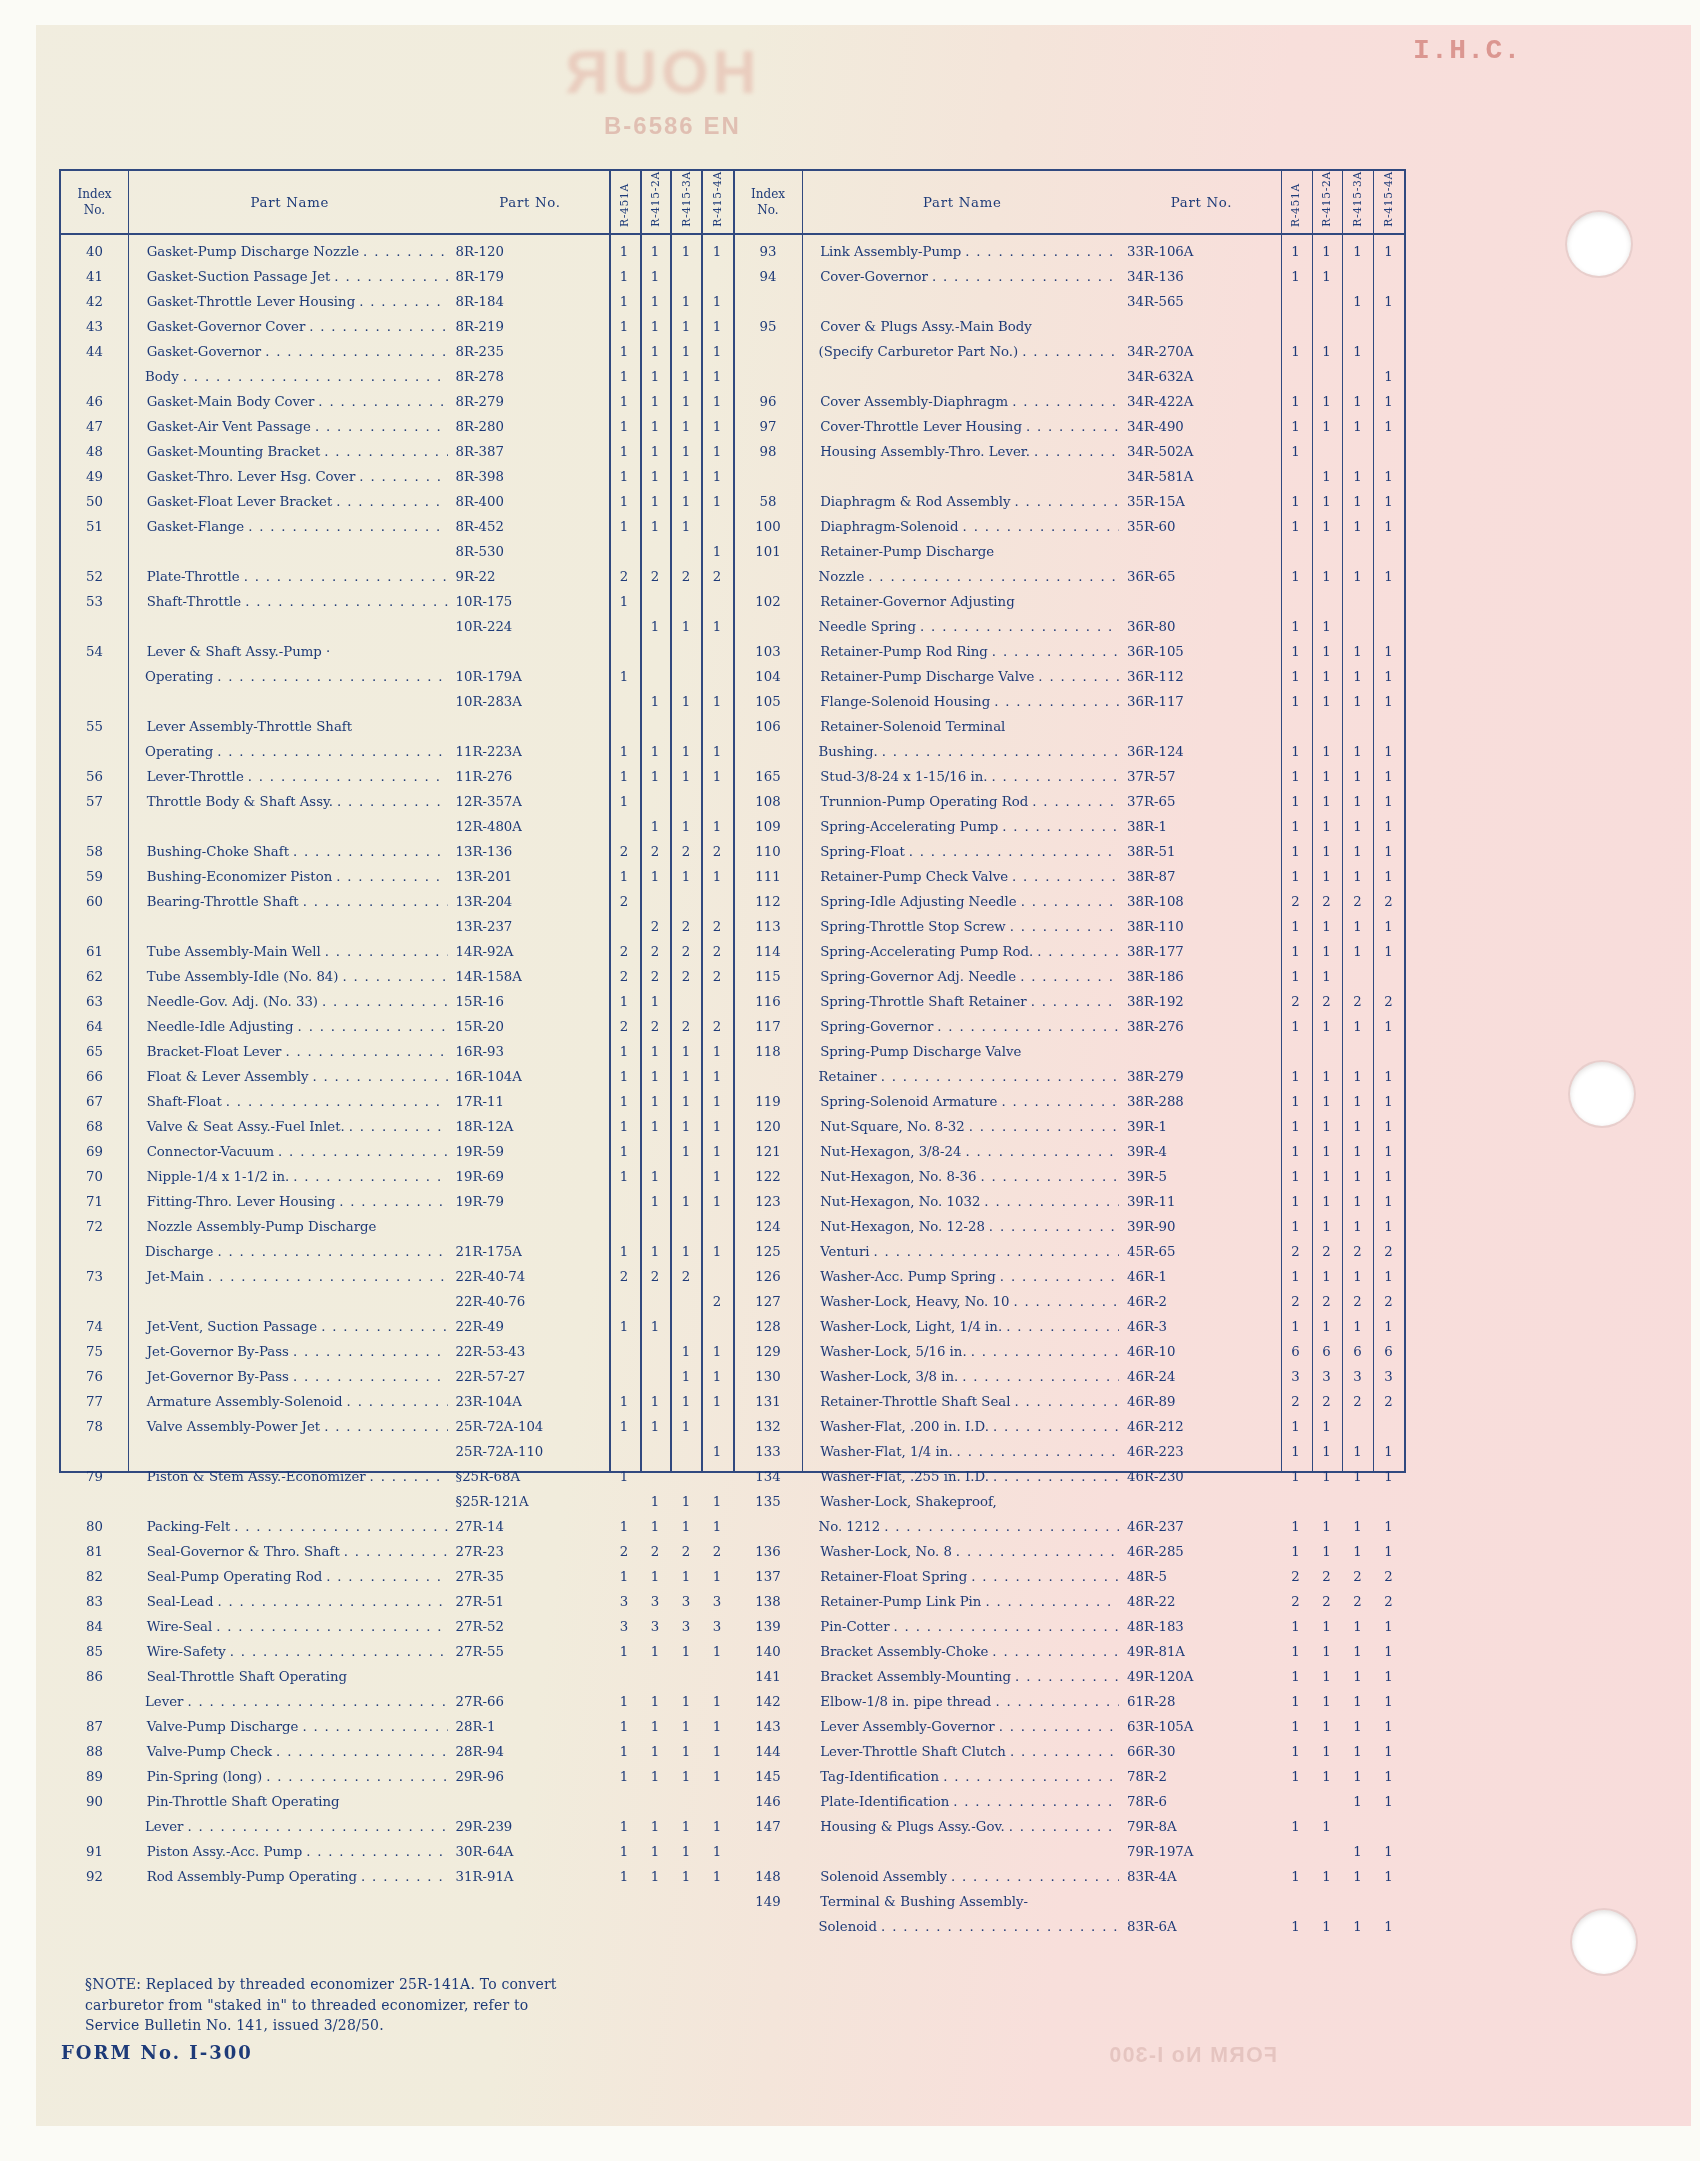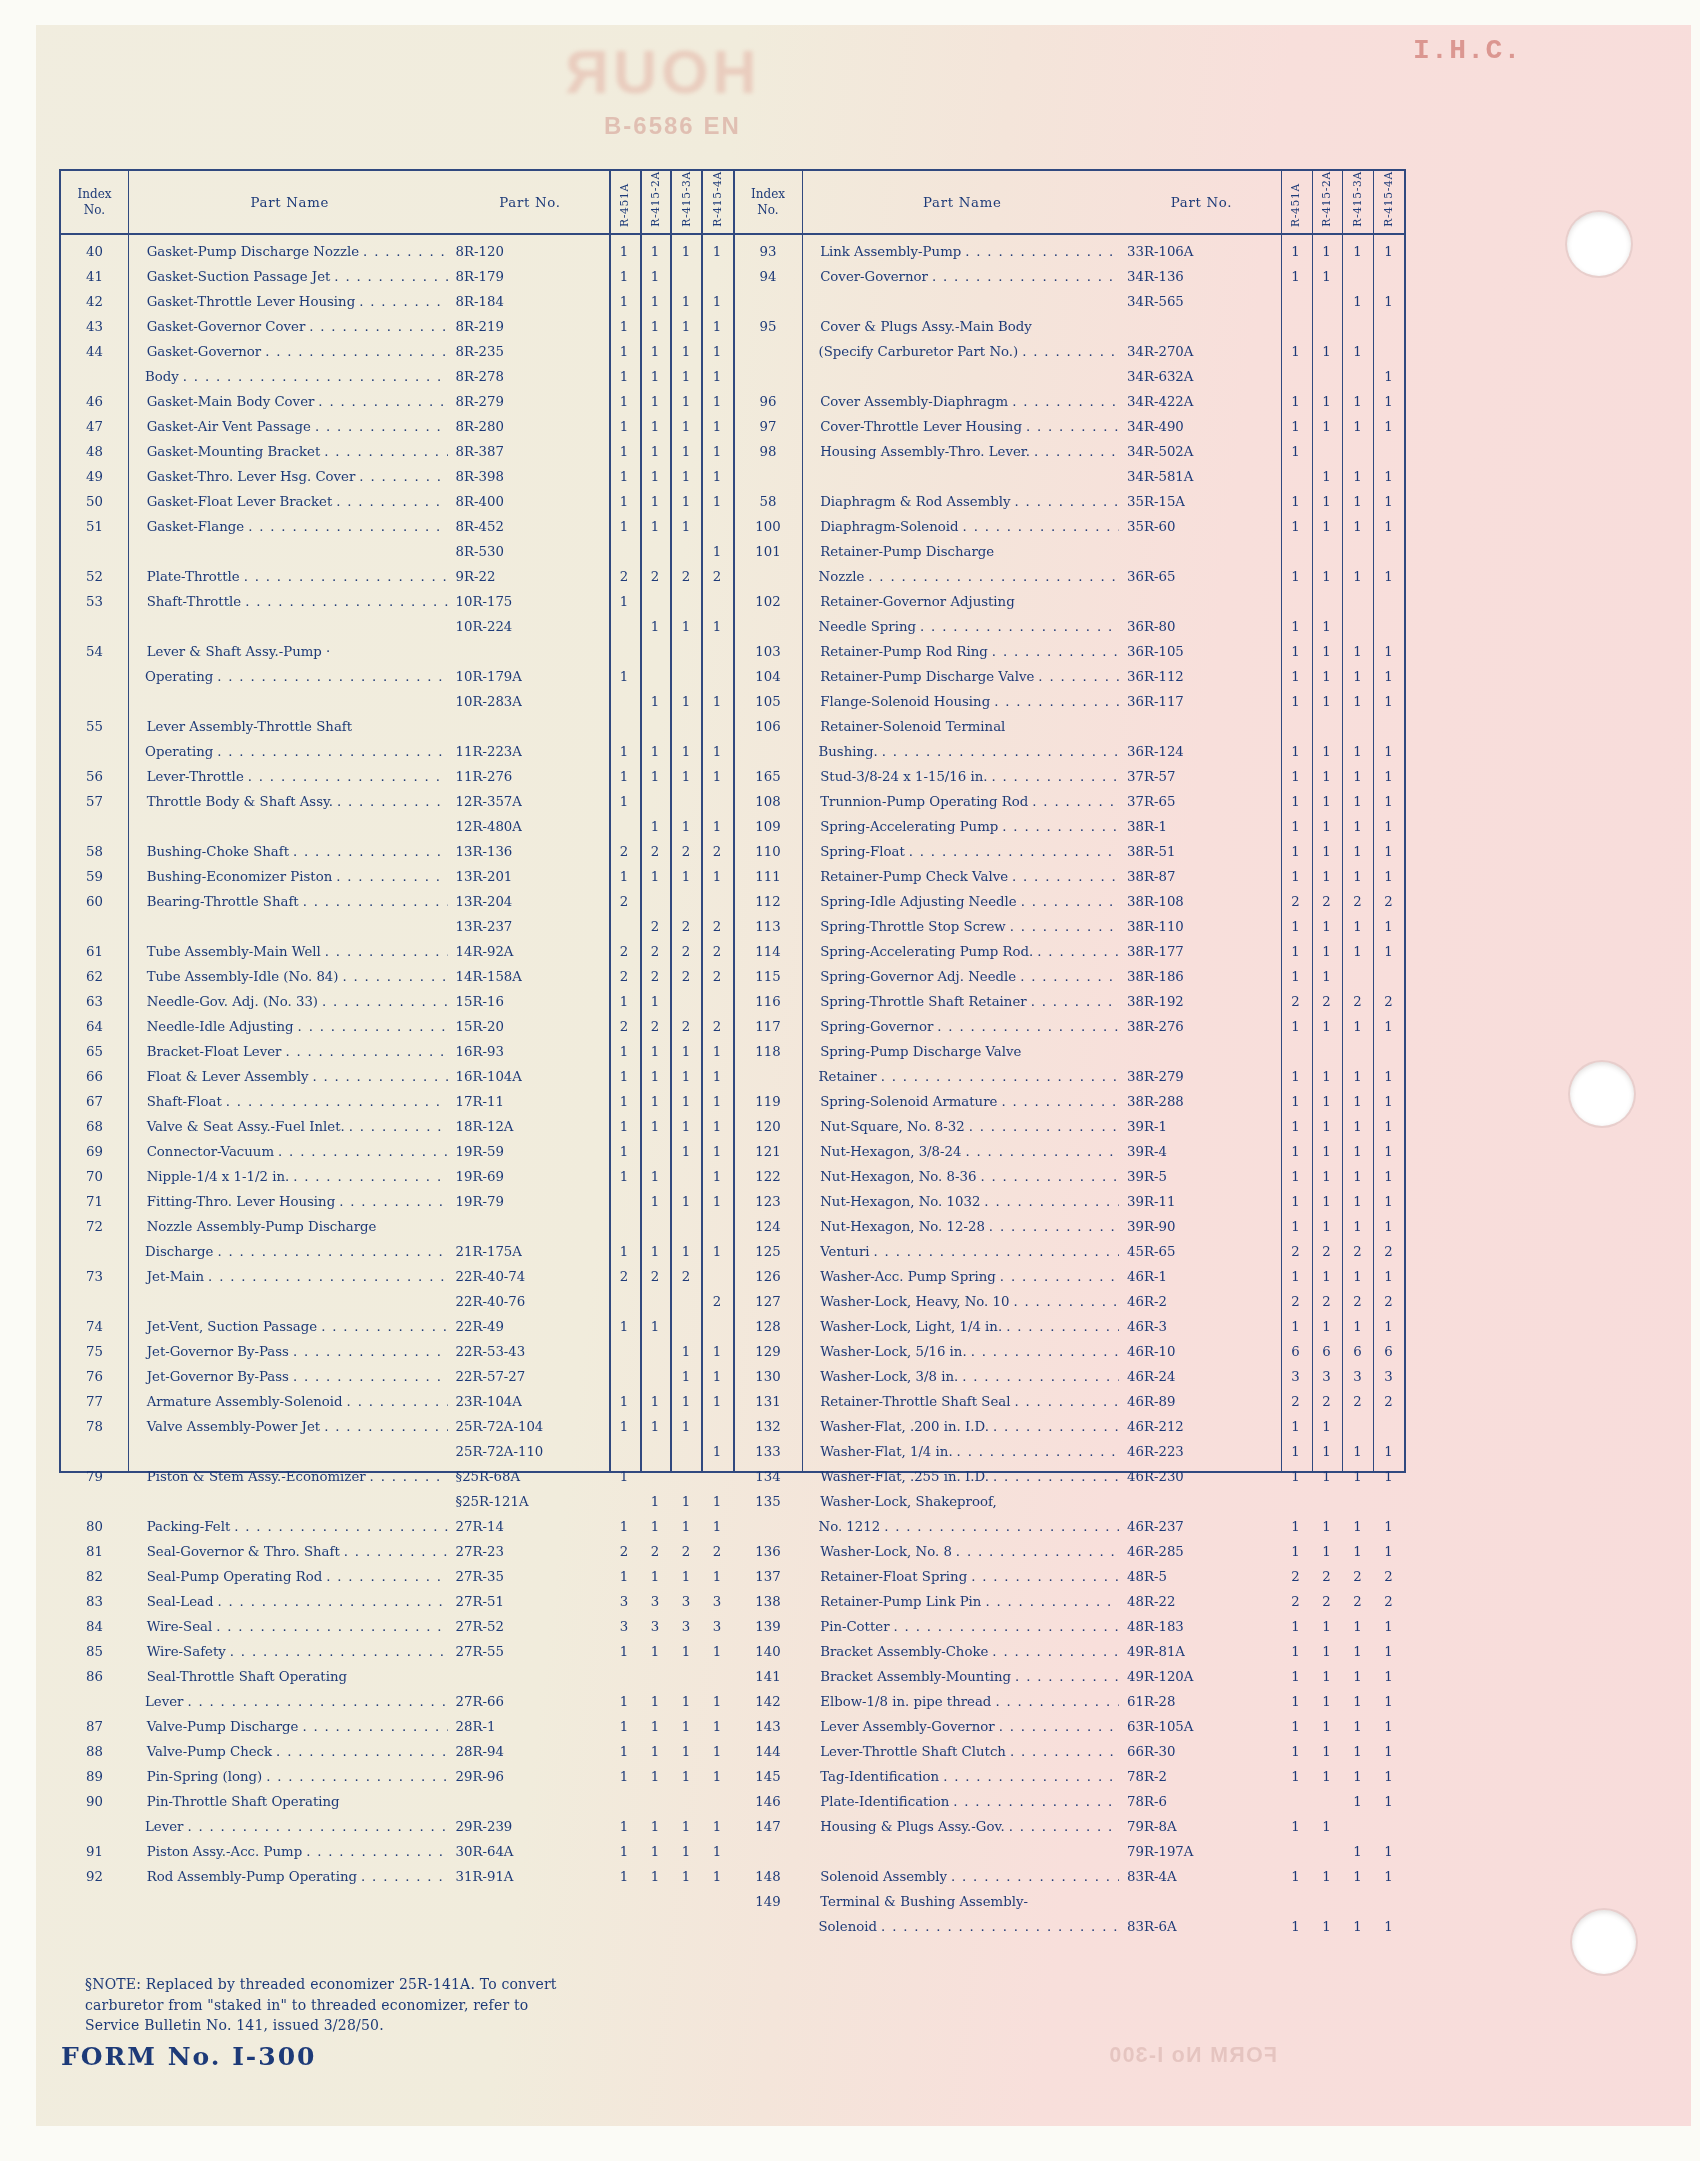--- a/index.html
+++ b/index.html
@@ -77,21 +77,21 @@
   .dots::before{content:". . . . . . . . . . . . . . . . . . . . . . . . . . . . . . . . . . . . . . . . . . . . . . . .";letter-spacing:1.3px;}
   .c-part{padding-left:4px;text-align:left;}
   .c-q{text-align:center;}
 
   .note{
     position:absolute;left:69px;top:1974px;width:614px;
     color:var(--ink);font-size:14px;line-height:20.7px;letter-spacing:0.2px;margin-left:16px;
   }
   .form-number{
     position:absolute;left:61px;top:2042px;
-    color:var(--ink);font-size:25px;letter-spacing:2px;font-weight:bold;
+    color:var(--ink);font-size:18px;letter-spacing:2px;font-weight:bold;
     font-family:"DejaVu Serif","Liberation Serif",serif;
   }
 </style>
 </head>
 <body>
 
 <div class="paper"></div>
 <div class="edge edge-top"></div>
 <div class="edge edge-left"></div>
 <div class="edge edge-bottom"></div>

